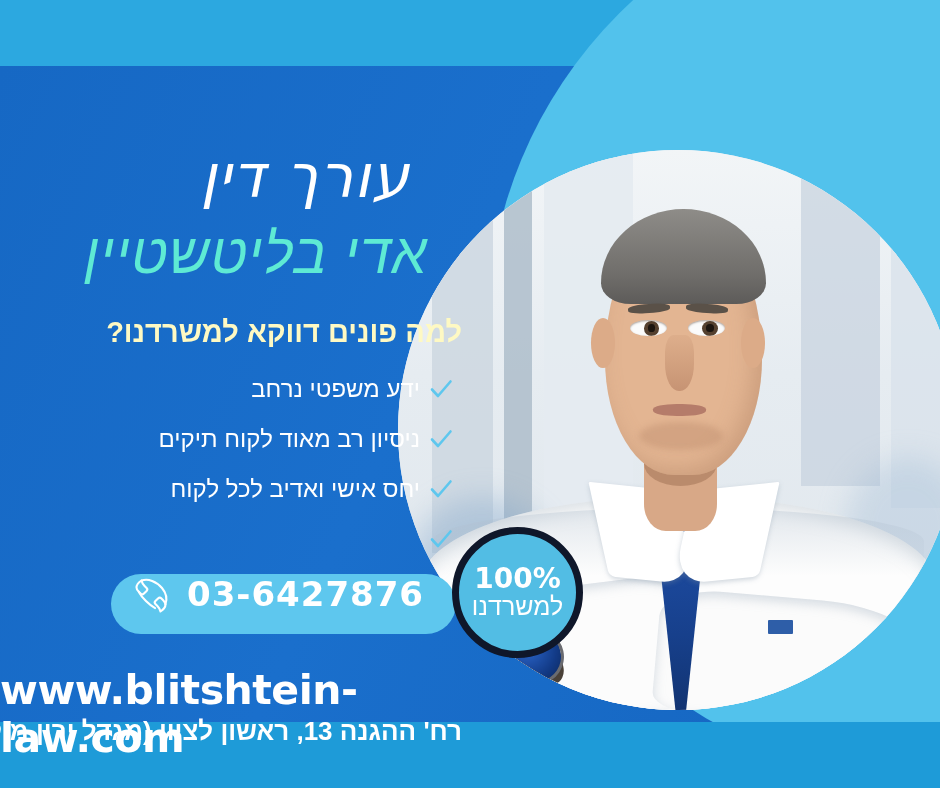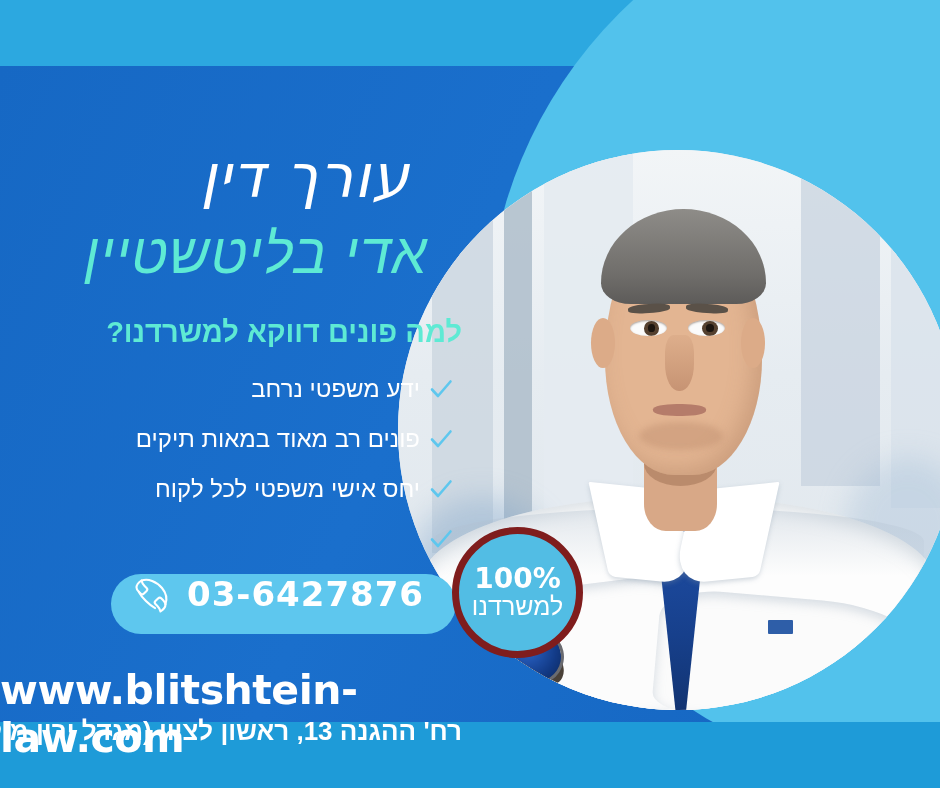--- a/index.html
+++ b/index.html
@@ -184,21 +184,21 @@
   }
   .title-name{
     position:absolute;right:42px;top:192px;
     font-family:Liberation Sans, sans-serif;
     font-size:56px;font-weight:400;color:#5eead4;
     font-style:italic;letter-spacing:1px;line-height:1;
     white-space:nowrap;
   }
   .question{
     position:absolute;right:8px;top:282px;
-    font-size:29px;font-weight:bold;color:#5eead4;
+    font-size:29px;font-weight:bold;color:#fef9c3;
     white-space:nowrap;
   }
   .bullets{
     position:absolute;right:16px;top:330px;width:400px;
   }
   .bullet{
     display:flex;flex-direction:row;align-items:center;justify-content:flex-start;
     height:50px;
   }
   .check{
@@ -234,21 +234,21 @@
     position:absolute;right:8px;top:682px;
     font-size:26px;font-weight:bold;color:#ffffff;
     white-space:nowrap;
   }
 
   
   .badge{
     position:absolute;left:452px;top:527px;
     width:131px;height:131px;border-radius:50%;
     background:#52bde4;
-    border:7px solid #7f1d1d;
+    border:7px solid #0f172a;
     display:flex;flex-direction:column;
     align-items:center;justify-content:center;
     z-index:6;
   }
   .badge-pct{
     font-family:"DejaVu Sans",sans-serif;
     font-size:28px;font-weight:bold;color:#ffffff;line-height:1.05;
   }
   .badge-label{
     font-size:25px;font-weight:normal;color:#ffffff;line-height:1.1;
@@ -330,30 +330,30 @@
         </span>
         <span class="bullet-text">ידע משפטי נרחב</span>
       </div>
 
       <div class="bullet">
         <span class="check">
           <svg viewBox="0 0 26 26" width="26" height="26" aria-hidden="true">
             <path d="M4 13.5 L10 20 L22.5 5.5" fill="none" stroke="currentColor" stroke-width="2.6" stroke-linecap="round" stroke-linejoin="round"></path>
           </svg>
         </span>
-        <span class="bullet-text">פונים רב מאוד במאות תיקים</span>
+        <span class="bullet-text">ניסיון רב מאוד לקוח תיקים</span>
       </div>
 
       <div class="bullet">
         <span class="check">
           <svg viewBox="0 0 26 26" width="26" height="26" aria-hidden="true">
             <path d="M4 13.5 L10 20 L22.5 5.5" fill="none" stroke="currentColor" stroke-width="2.6" stroke-linecap="round" stroke-linejoin="round"></path>
           </svg>
         </span>
-        <span class="bullet-text">יחס אישי משפטי לכל לקוח</span>
+        <span class="bullet-text">יחס אישי ואדיב לכל לקוח</span>
       </div>
 
       <div class="bullet">
         <span class="check">
           <svg viewBox="0 0 26 26" width="26" height="26" aria-hidden="true">
             <path d="M4 13.5 L10 20 L22.5 5.5" fill="none" stroke="currentColor" stroke-width="2.6" stroke-linecap="round" stroke-linejoin="round"></path>
           </svg>
         </span>
       </div>
 

